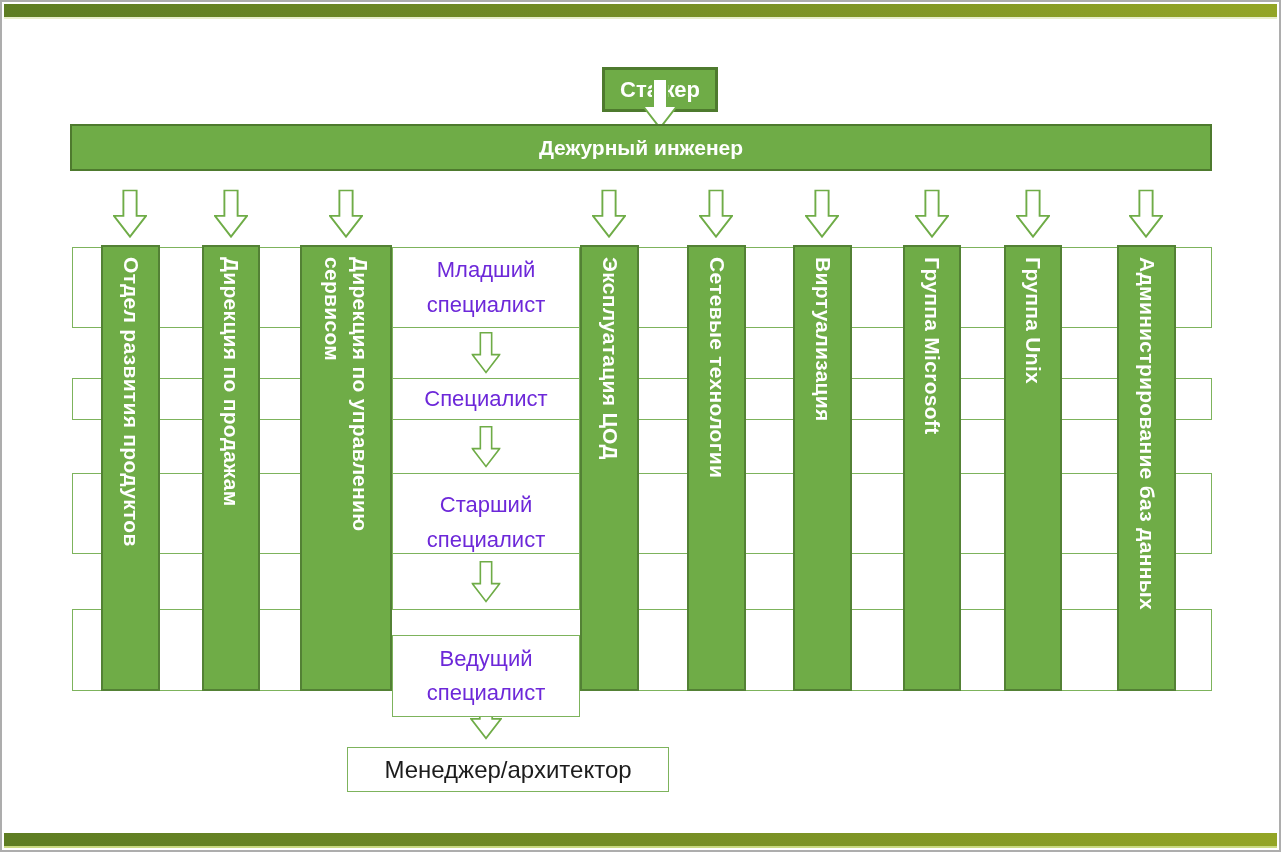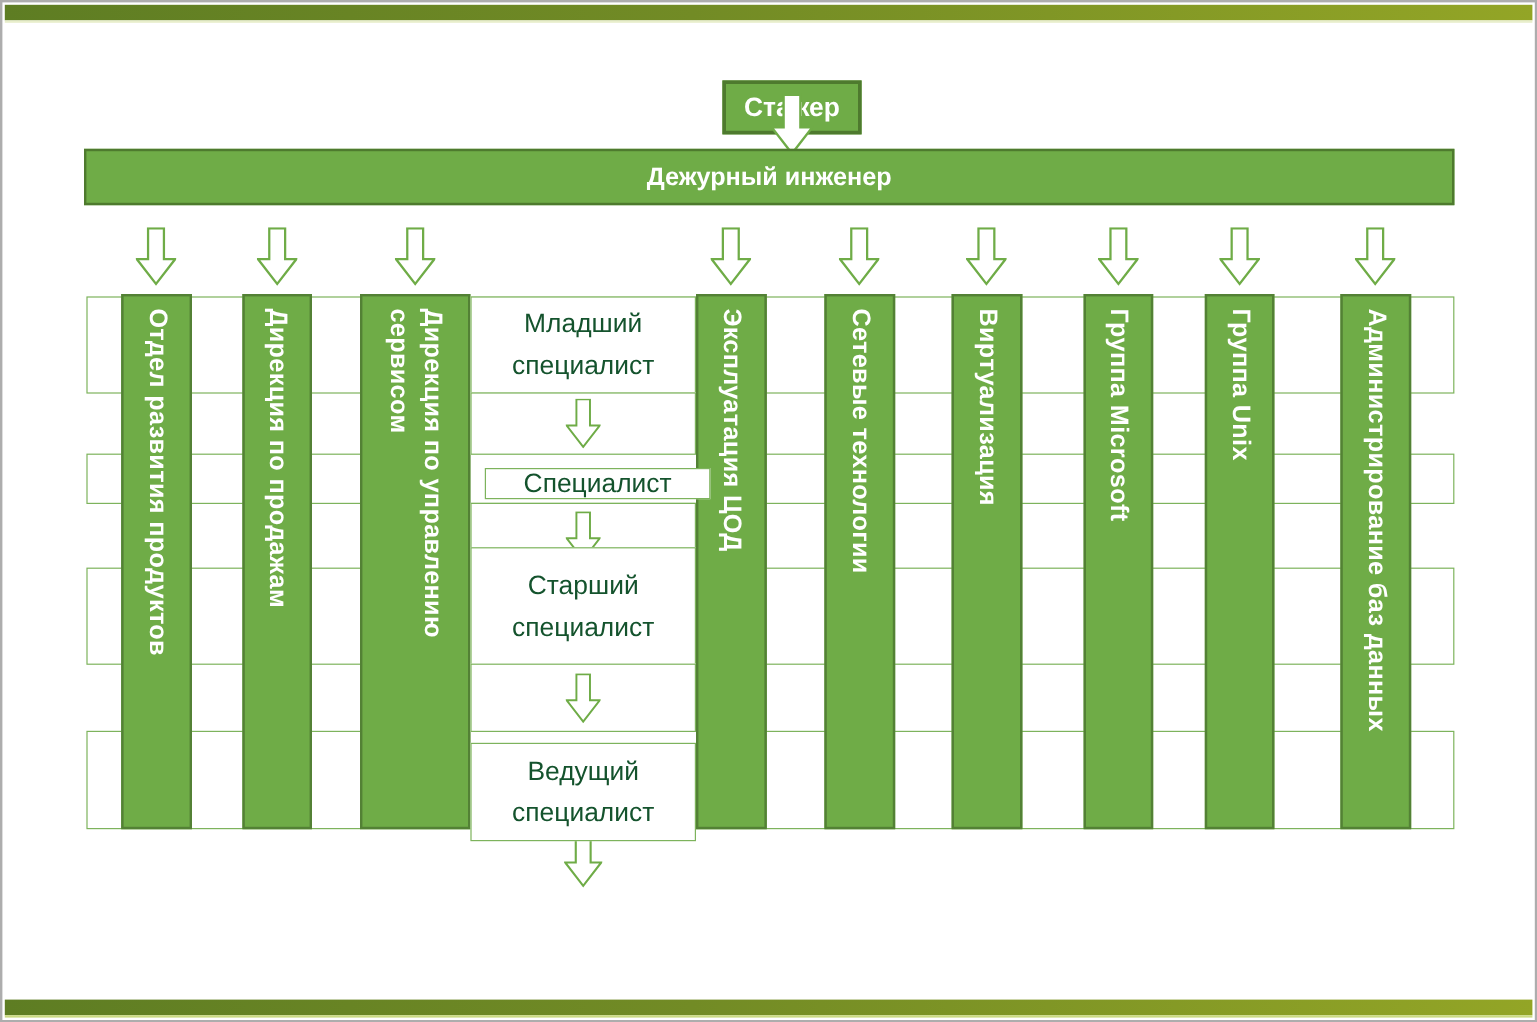--- a/index.html
+++ b/index.html
@@ -57,24 +57,24 @@
   .c1{left:99px;width:59px;} .c2{left:200px;width:58px;} .c3{left:298px;width:92px;}
   .c4{left:578px;width:59px;} .c5{left:685px;width:59px;} .c6{left:791px;width:59px;}
   .c7{left:901px;width:58px;} .c8{left:1002px;width:58px;} .c9{left:1115px;width:59px;}
 
   
   .lcell {
     position:absolute; left:390px; width:188px; background:#ffffff;
     border:1px solid #7db35c; z-index:3;
     display:flex; align-items:center; justify-content:center;
   }
-  .lcell .ltext { font-size:22px; line-height:1.55; color:#14532d;
+  .lcell .ltext { font-size:22px; line-height:1.55; color:#6d28d9;
     text-align:center; max-width:150px; }
-  .lc1{top:245px;height:81px;} .lc2{top:388px;height:26px;margin-left:12px;}
-  .lc3{top:454px;height:99px;justify-content:center;} .lc4{top:617px;height:82px;}
+  .lc1{top:245px;height:81px;} .lc2{top:376px;height:42px;}
+  .lc3{top:471px;height:99px;justify-content:center;} .lc4{top:633px;height:82px;}
   .larrow-cell { position:absolute; left:390px; width:188px; background:#ffffff;
     border:1px solid #7db35c; z-index:3;
     display:flex; align-items:center; justify-content:center; }
   .la1{top:325px;height:52px;} .la2{top:417px;height:55px;} .la3{top:551px;height:57px;}
   .larrow-cell .arrow-in { width:40px; height:42px; position:static; }
 
   
   .manager-node {
     position:absolute; left:345px; top:745px; width:322px; height:45px;
     background:#ffffff; border:1px solid #7db35c; z-index:2;
@@ -224,14 +224,17 @@
   </div>
   <div class="lcell lc4">
     <span class="ltext">Ведущий специалист</span>
   </div>
 
   <div class="arrow final-arrow">
     <svg viewBox="0 0 36 52">
         <use href="#down-arrow"></use>
       </svg>
   </div>
+  <div class="manager-node">
+    <span>Менеджер/архитектор</span>
+  </div>
 
 </div>
 
 </body></html>

